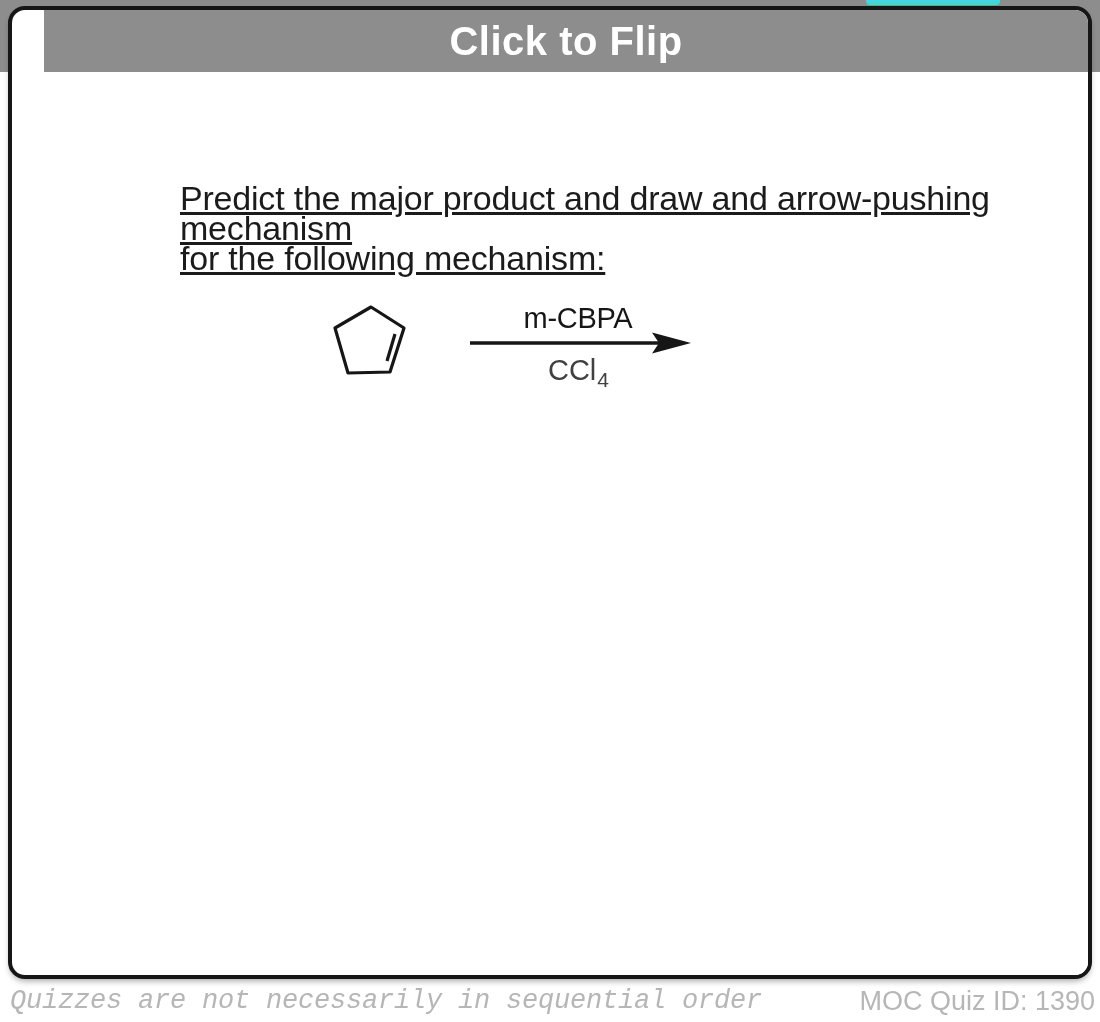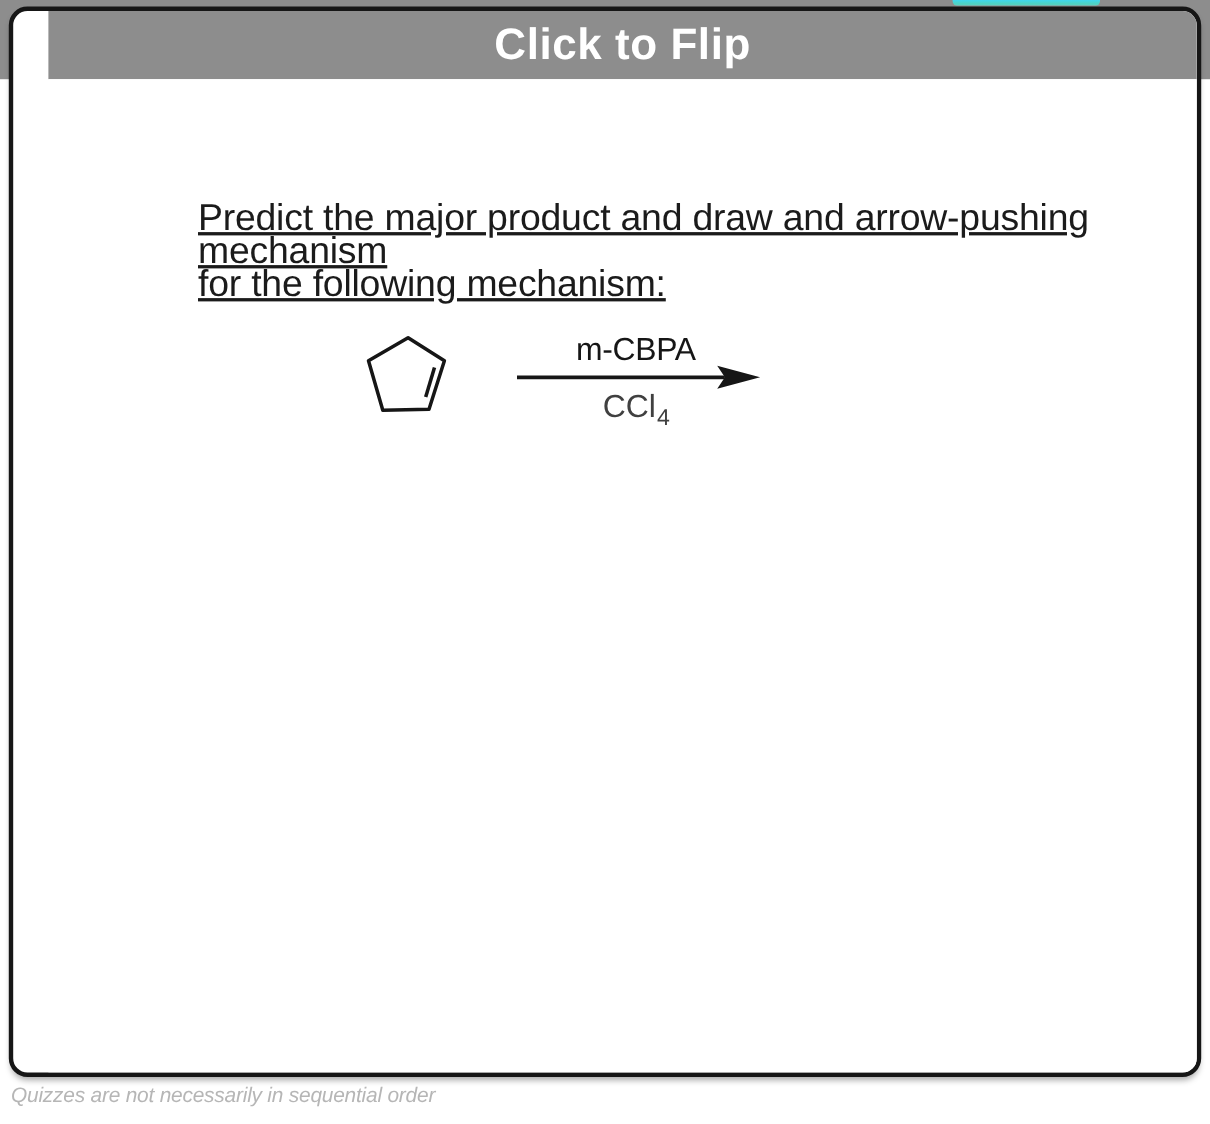--- a/index.html
+++ b/index.html
@@ -94,23 +94,24 @@
     font-size: 21px;
     vertical-align: baseline;
     position: relative;
     top: 7px;
     left: 1px;
   }
   .footer-note {
     position: absolute;
     left: 10px; top: 986px;
     font-style: italic;
-    font-size: 19px;
+    font-size: 27px;
     color: #b6b6b6;
     letter-spacing: -0.2px;
+    font-family: Liberation Mono, monospace;
   }
   .quiz-id {
     position: absolute;
     right: 5px; top: 986px;
     font-size: 27px;
     color: #b6b6b6;
   }
 </style>
 </head>
 <body>
@@ -146,14 +147,15 @@
       </svg>
 
       <div class="solvent">
         <span>CCl</span><sub>4</sub>
       </div>
 
     </div>
   </div>
 
   <div class="footer-note">Quizzes are not necessarily in sequential order</div>
+  <div class="quiz-id">MOC Quiz ID: 1390</div>
 
 </div>
 
 </body></html>

